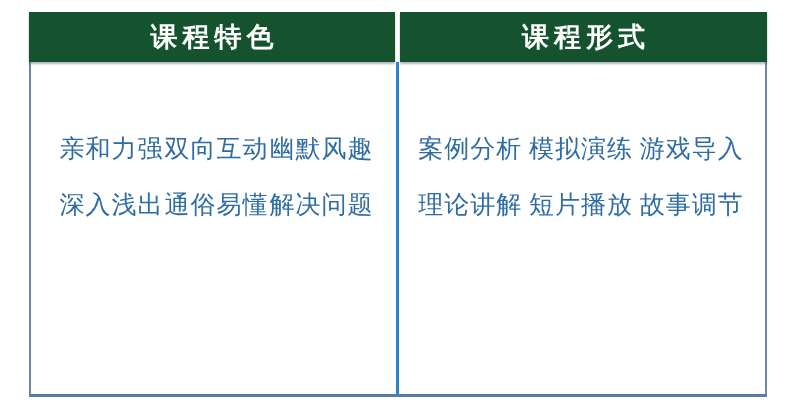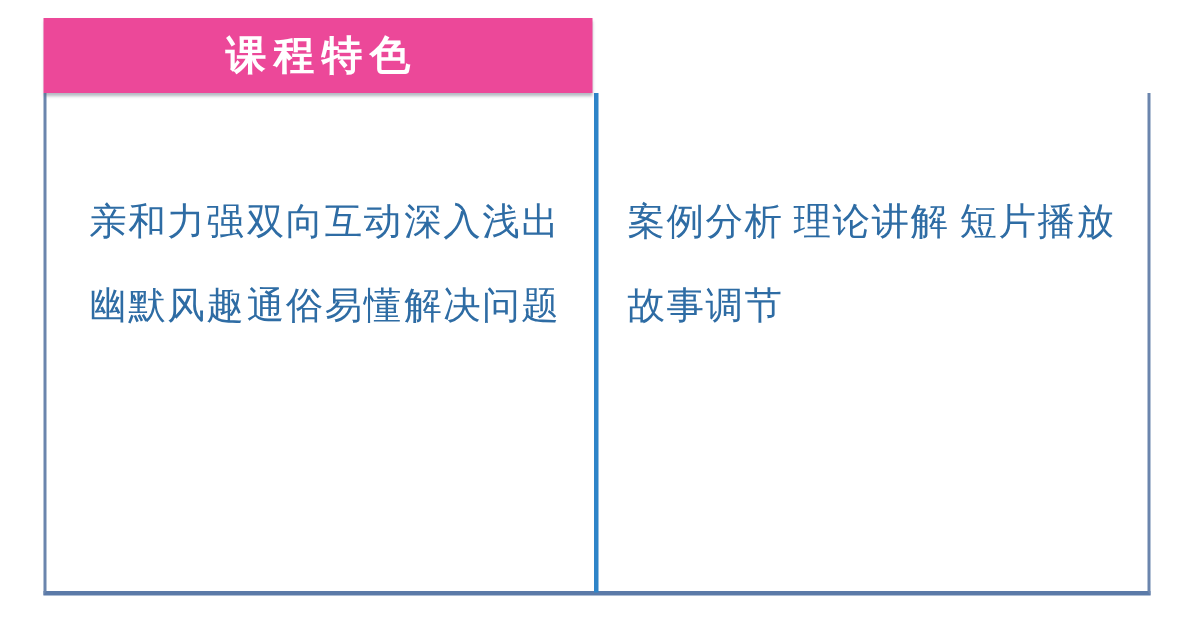--- a/index.html
+++ b/index.html
@@ -61,21 +61,21 @@
     position: absolute;
     left: 0;
     top: 0;
     width: 738px;
     height: 50px;
   }
   .header-cell {
     position: absolute;
     top: 0;
     height: 50px;
-    background: #ec4899;
+    background: #14532d;
     box-shadow: 0 2px 2px rgba(80,90,110,0.45);
     display: flex;
     align-items: center;
     justify-content: center;
     box-sizing: border-box;
   }
   .header-cell.left  { left: 0px;   width: 366px; }
   .header-cell.right { left: 371px; width: 367px; }
 
   .header-title {
@@ -138,44 +138,49 @@
     <div class="table-body"></div>
 
     <div class="center-divider"></div>
 
     <div class="header-row">
 
       <div class="header-cell left">
         <span class="header-title">课程特色</span>
       </div>
 
+      <div class="header-cell right">
+        <span class="header-title">课程形式</span>
+      </div>
 
     </div>
 
     <div class="panel left">
       <div class="grid left-grid">
 
         <div class="cell-item">亲和力强</div>
         <div class="cell-item">双向互动</div>
 
+        <div class="cell-item">幽默风趣</div>
         <div class="cell-item">深入浅出</div>
-        <div class="cell-item">幽默风趣</div>
 
 
         <div class="cell-item">通俗易懂</div>
         <div class="cell-item">解决问题</div>
 
       </div>
     </div>
 
     <div class="panel right">
       <div class="grid right-grid">
 
         <div class="cell-item">案例分析</div>
+        <div class="cell-item">模拟演练</div>
 
+        <div class="cell-item">游戏导入</div>
         <div class="cell-item">理论讲解</div>
 
         <div class="cell-item">短片播放</div>
         <div class="cell-item">故事调节</div>
 
       </div>
     </div>
 
   </div>
 </div>

